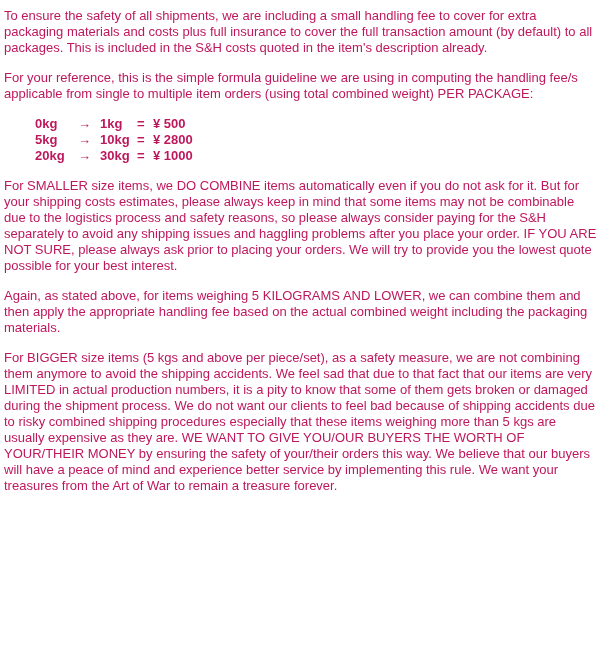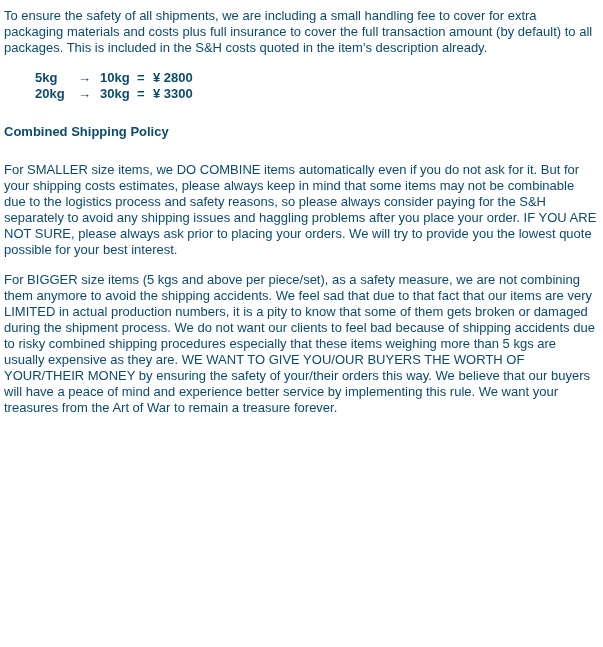--- a/index.html
+++ b/index.html
@@ -8,21 +8,21 @@
     background: #ffffff;
   }
   .doc {
     width: 603px;
     min-height: 647px;
     box-sizing: border-box;
     padding: 8px 6px 4px 4px;
     font-family: "Liberation Sans", sans-serif;
     font-size: 13px;
     line-height: 16px;
-    color: #0c4a6e;
+    color: #be185d;
     background: #ffffff;
   }
   .doc p {
     margin: 14px 0;
   }
   .doc p.first {
     margin-top: 0;
   }
   .heading {
     font-weight: bold;
@@ -43,31 +43,35 @@
   .fee-row .c4 { display: inline-block; width: 16px; }
   .fee-row .c5 { display: inline-block; }
 </style>
 </head>
 <body>
 
 <div class="doc">
 
   <p class="first">To ensure the safety of all shipments, we are including a small handling fee to cover for extra packaging materials and costs plus full insurance to cover the full transaction amount (by default) to all packages. This is included in the S&amp;H costs quoted in the item's description already.</p>
 
+  <p>For your reference, this is the simple formula guideline we are using in computing the handling fee/s applicable from single to multiple item orders (using total combined weight) PER PACKAGE:</p>
 
   <div class="fee-table">
+    <div class="fee-row">
+      <span class="c1">0kg</span><span class="c2">→</span><span class="c3">1kg</span><span class="c4">=</span><span class="c5">¥ 500</span>
+    </div>
     <div class="fee-row">
       <span class="c1">5kg</span><span class="c2">→</span><span class="c3">10kg</span><span class="c4">=</span><span class="c5">¥ 2800</span>
     </div>
     <div class="fee-row">
-      <span class="c1">20kg</span><span class="c2">→</span><span class="c3">30kg</span><span class="c4">=</span><span class="c5">¥ 3300</span>
+      <span class="c1">20kg</span><span class="c2">→</span><span class="c3">30kg</span><span class="c4">=</span><span class="c5">¥ 1000</span>
     </div>
   </div>
 
 
-  <p class="heading">Combined Shipping Policy</p>
 
   <p>For SMALLER size items, we DO COMBINE items automatically even if you do not ask for it. But for your shipping costs estimates, please always keep in mind that some items may not be combinable due to the logistics process and safety reasons, so please always consider paying for the S&amp;H separately to avoid any shipping issues and haggling problems after you place your order. IF YOU ARE NOT SURE, please always ask prior to placing your orders. We will try to provide you the lowest quote possible for your best interest.</p>
 
+  <p>Again, as stated above, for items weighing 5 KILOGRAMS AND LOWER, we can combine them and then apply the appropriate handling fee based on the actual combined weight including the packaging materials.</p>
 
   <p>For BIGGER size items (5 kgs and above per piece/set), as a safety measure, we are not combining them anymore to avoid the shipping accidents. We feel sad that due to that fact that our items are very LIMITED in actual production numbers, it is a pity to know that some of them gets broken or damaged during the shipment process. We do not want our clients to feel bad because of shipping accidents due to risky combined shipping procedures especially that these items weighing more than 5 kgs are usually expensive as they are. WE WANT TO GIVE YOU/OUR BUYERS THE WORTH OF YOUR/THEIR MONEY by ensuring the safety of your/their orders this way. We believe that our buyers will have a peace of mind and experience better service by implementing this rule. We want your treasures from the Art of War to remain a treasure forever.</p>
 
 </div>
 
 </body></html>

